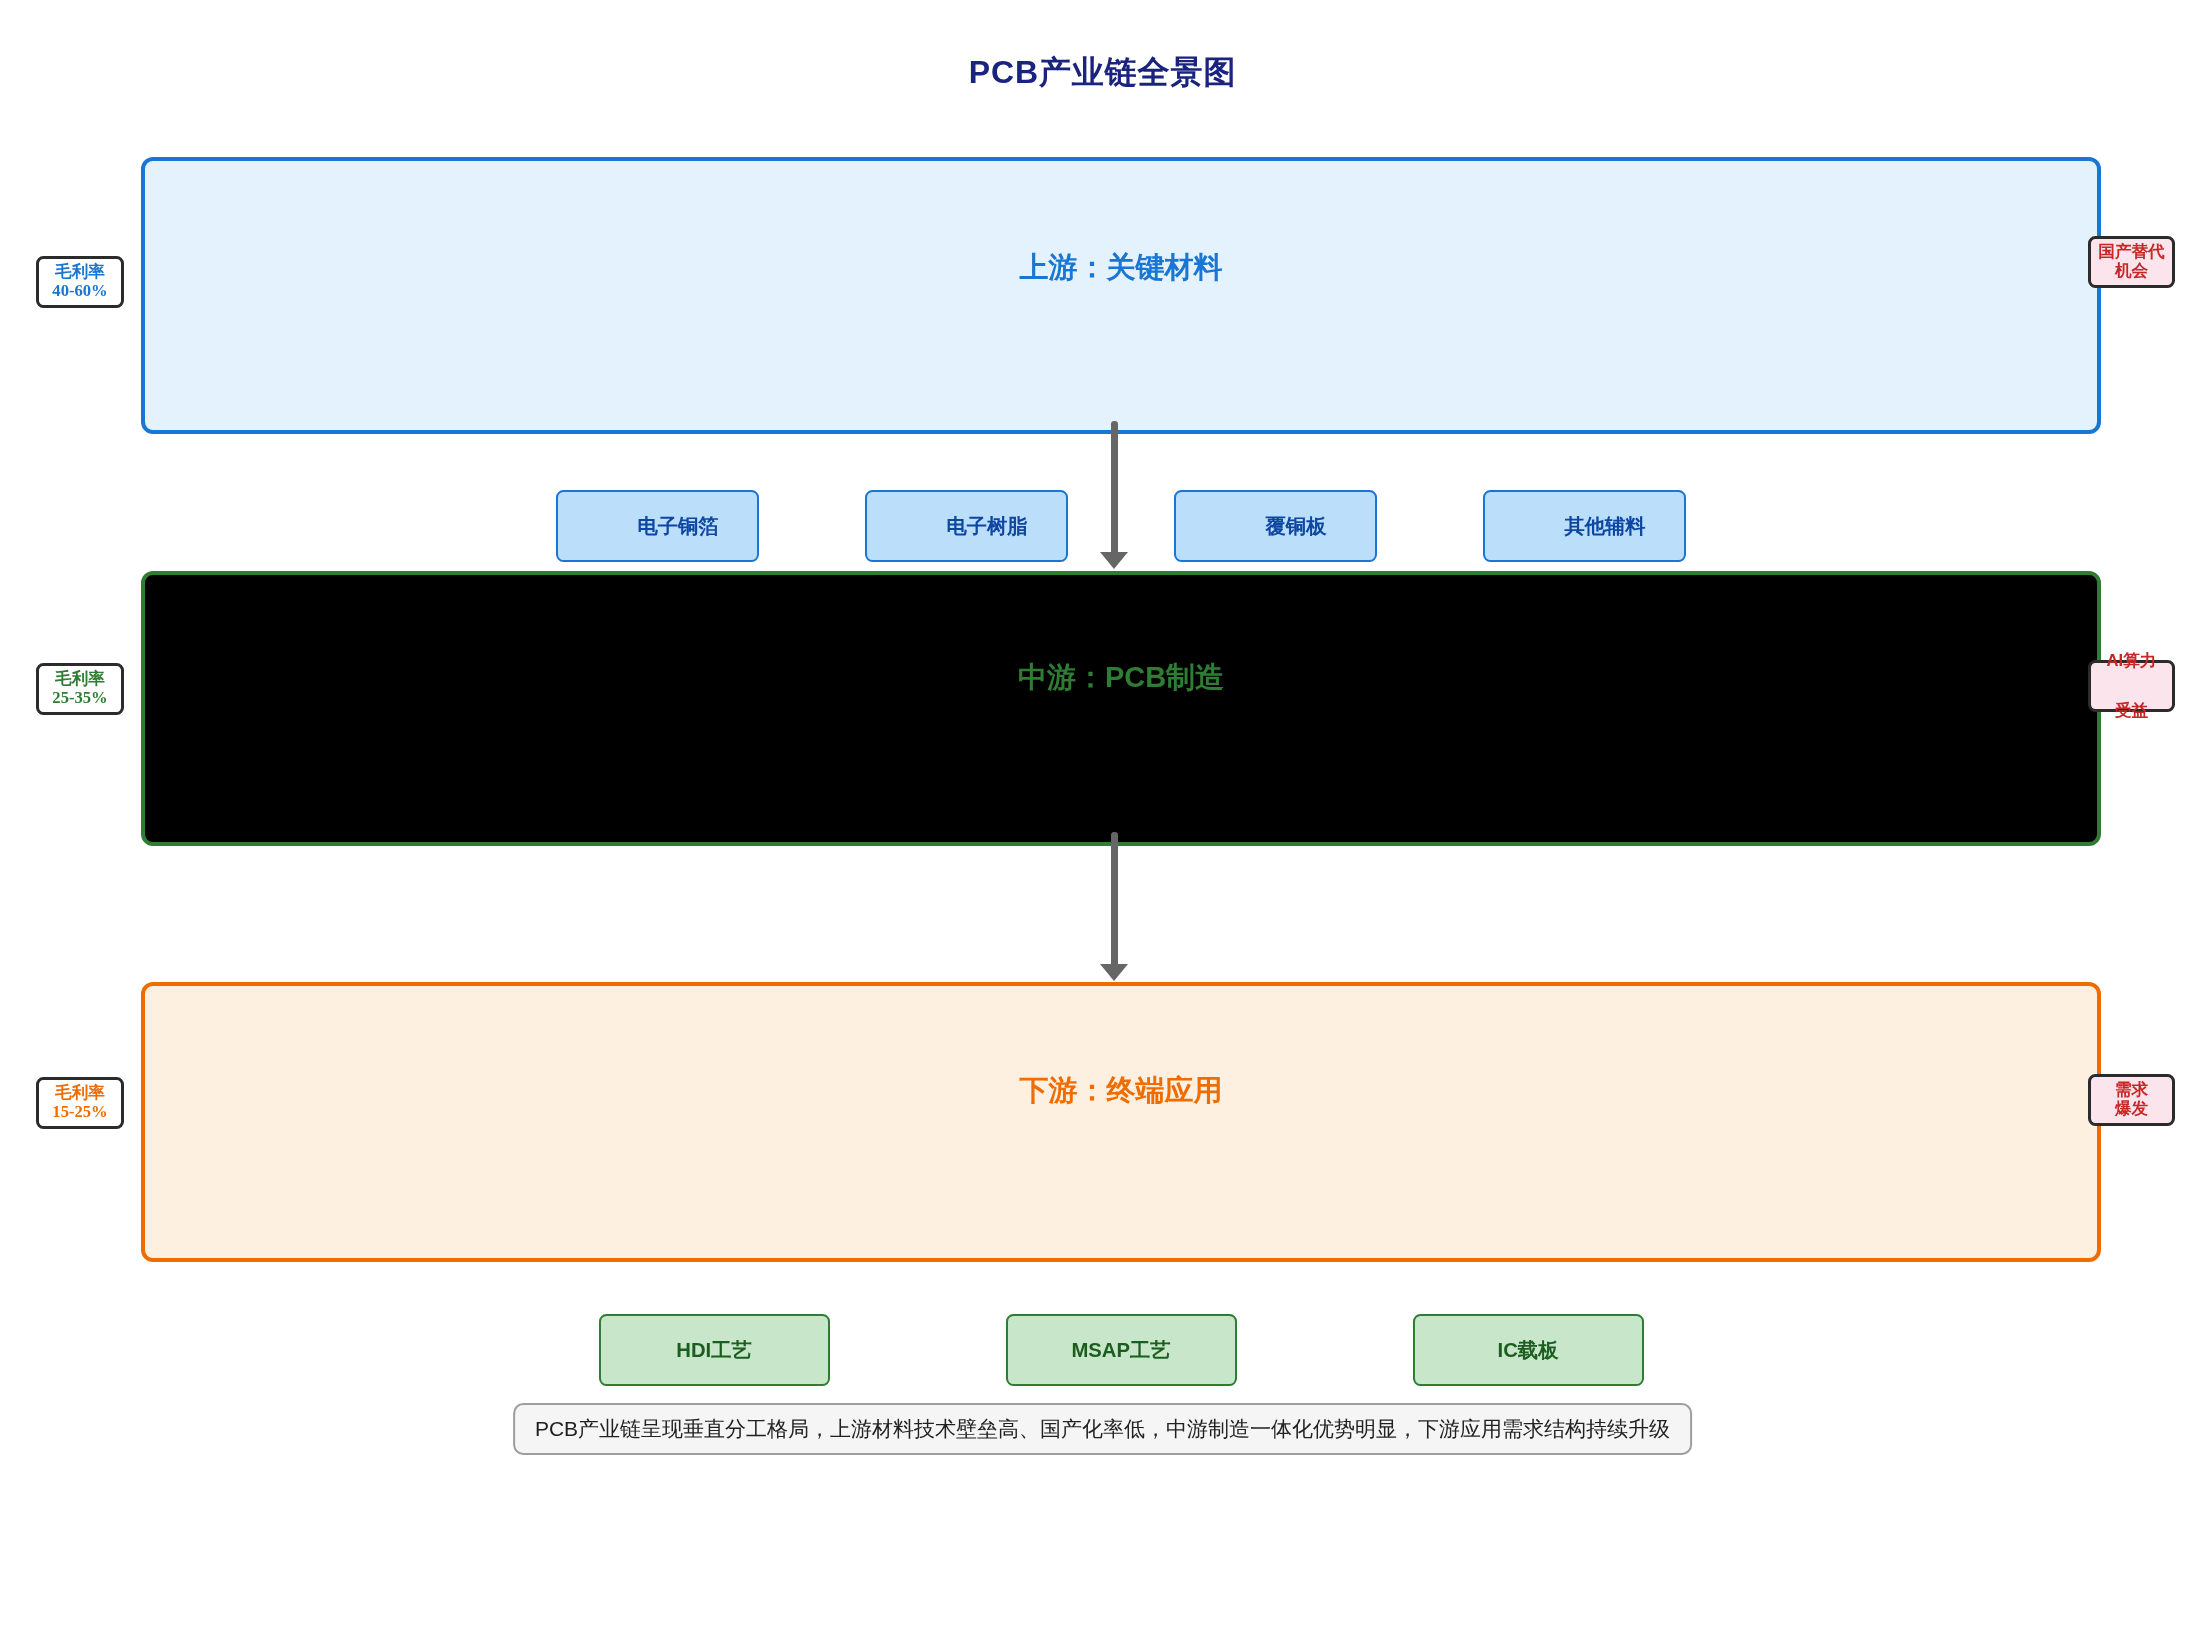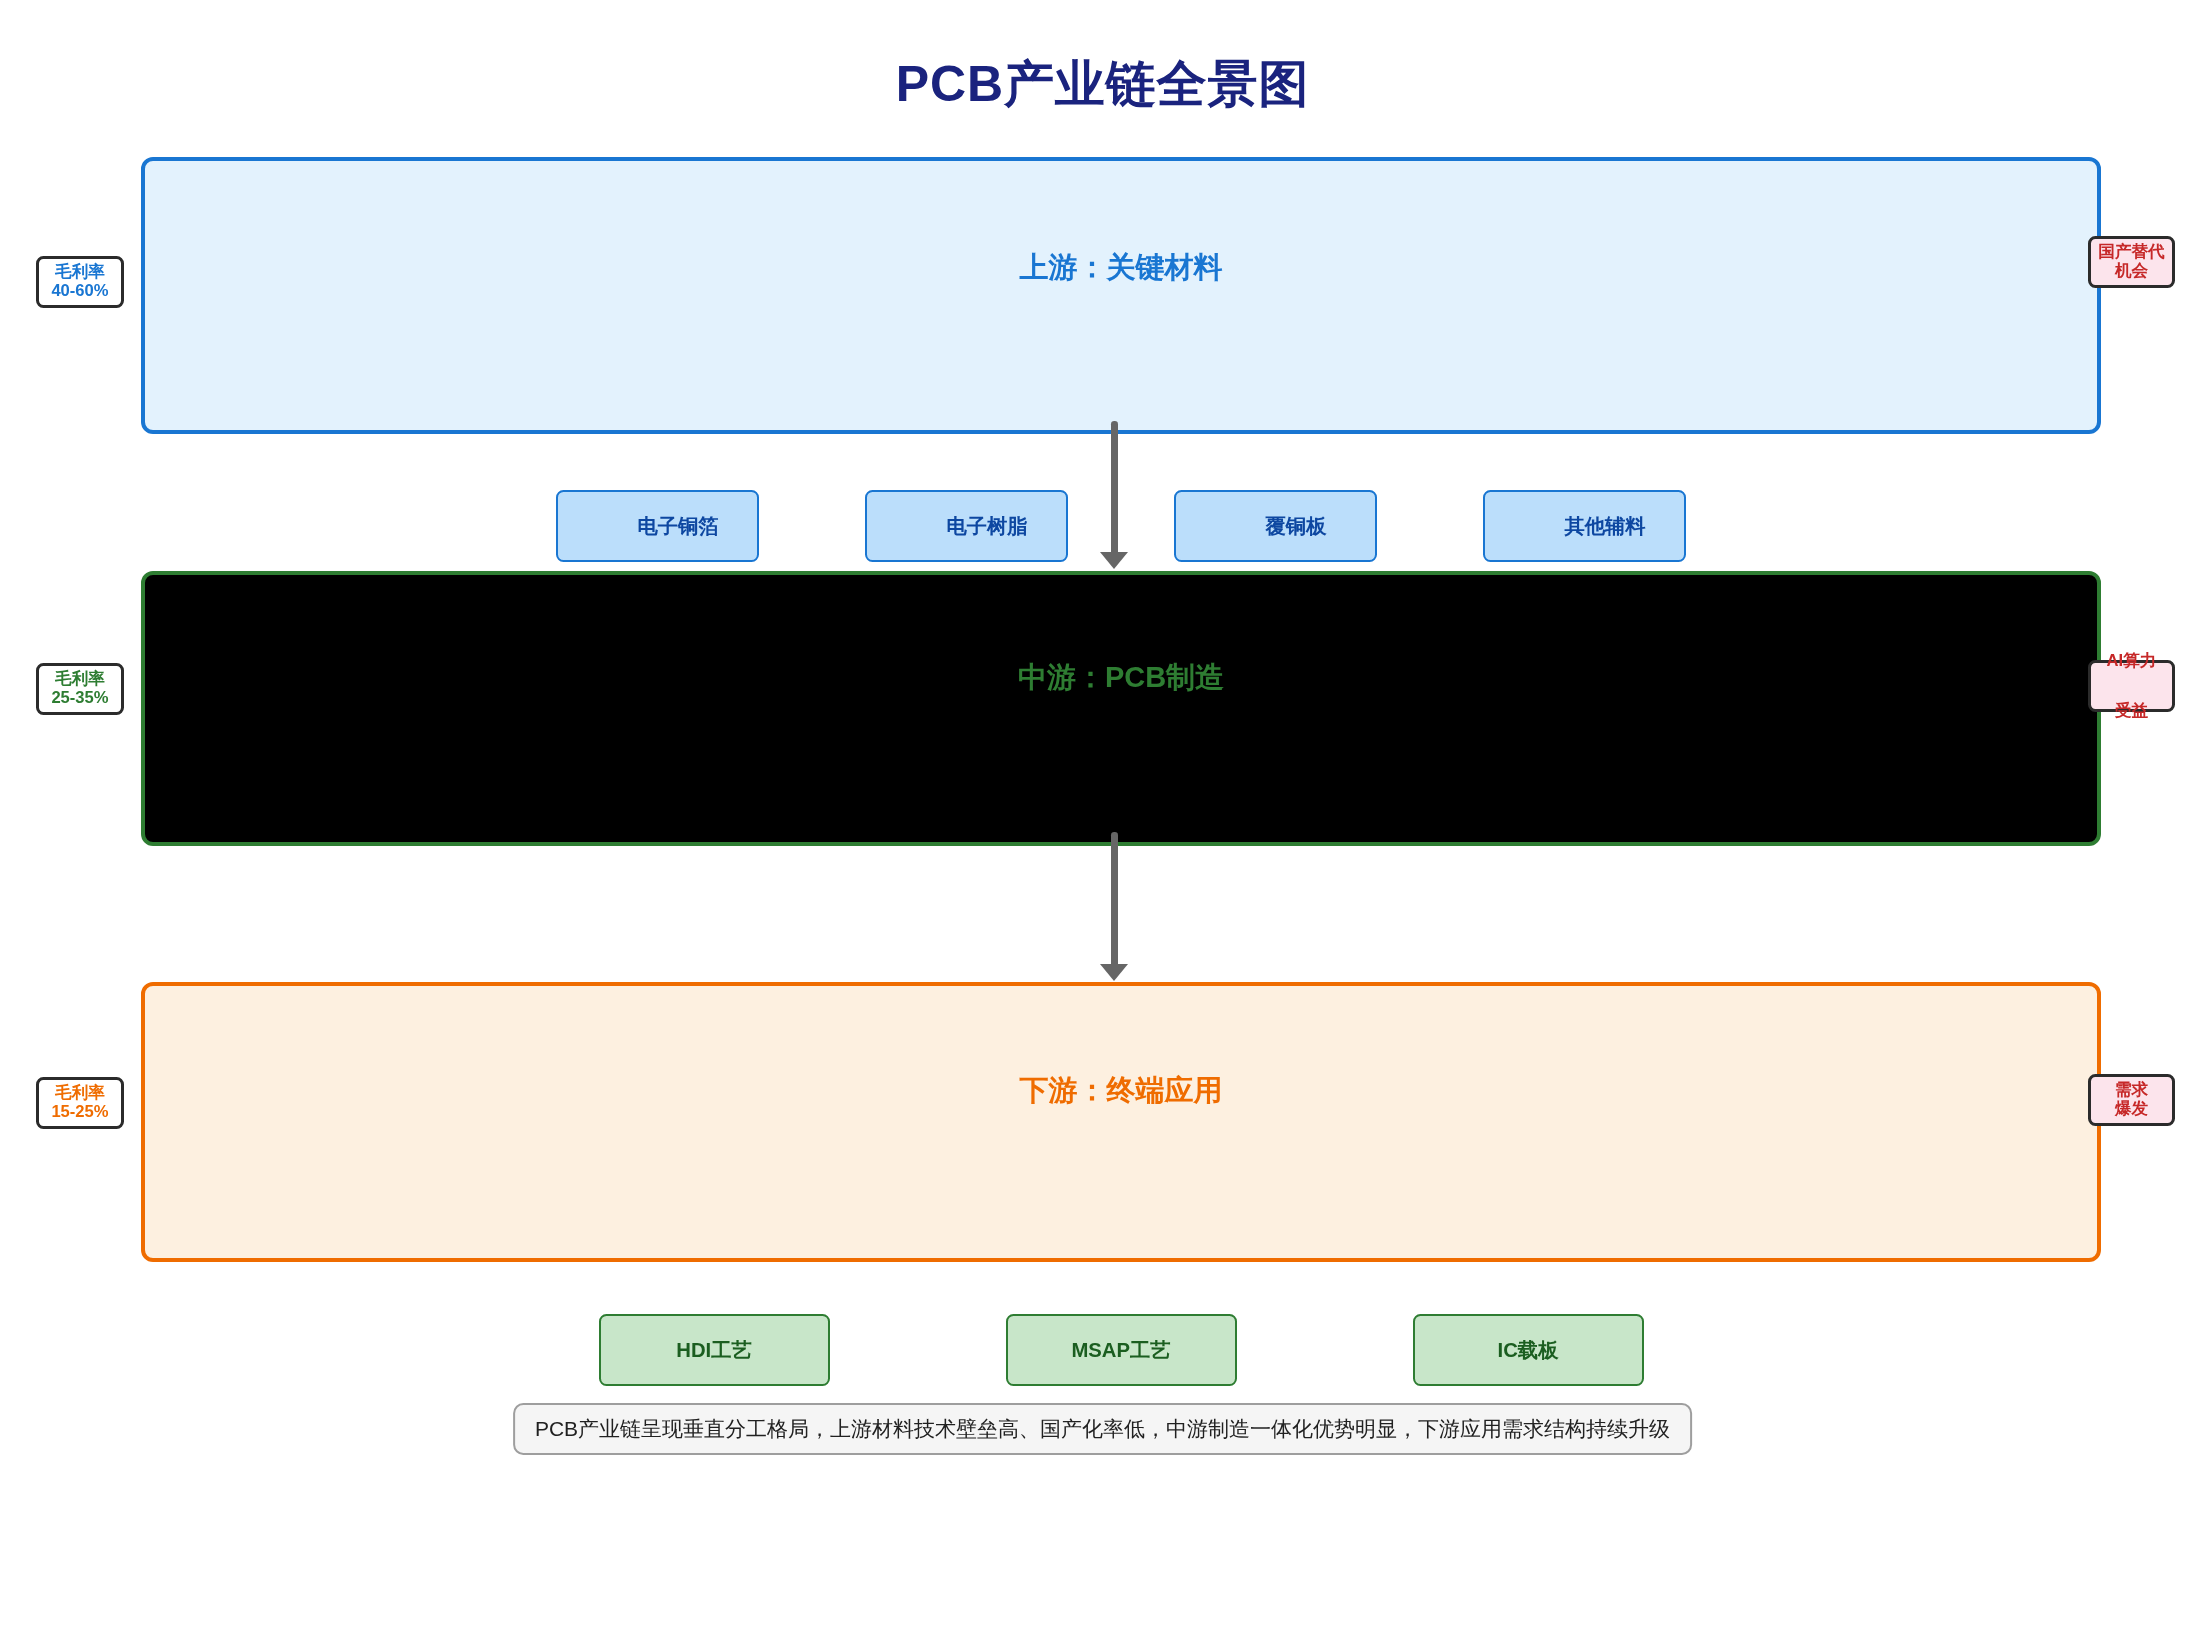--- a/index.html
+++ b/index.html
@@ -15,21 +15,21 @@
     overflow: hidden;
   }
 
   
   #page-title {
     position: absolute;
     top: 51px;
     left: 0;
     width: 2205px;
     text-align: center;
-    font-size: 50px;
+    font-size: 32px;
     font-weight: bold;
     color: #1a237e;
     letter-spacing: 0.9px;
   }
 
   
   .tier {
     position: absolute;
     left: 141px;
     width: 1960px;
@@ -96,21 +96,21 @@
     display: flex;
     flex-direction: column;
     align-items: center;
     justify-content: center;
     text-align: center;
     font-size: 16.6px;
     font-weight: bold;
     line-height: 1.12;
     padding: 2.8px 4.6px;
   }
-  .badge-left  { left: 36px;  width: 88px; height: 52px; background: #ffffff; }
+  .badge-left  { left: 36px;  width: 88px; height: 52px; background: #ffffff; font-family: Liberation Serif, serif; }
   .badge-right { left: 2088px; width: 87px; height: 52px; background: #fce4ec; color: #c62828; }
 
   #badge-margin-upstream   { top: 256px;  color: #1976d2; }
   #badge-margin-midstream  { top: 663px; color: #2e7d32; }
   #badge-margin-downstream { top: 1077px; color: #ef6c00; }
 
   #badge-driver-upstream   { top: 236px; }
   #badge-driver-midstream  { top: 660px; gap: 31px; }
   #badge-driver-downstream { top: 1074px; }
 

